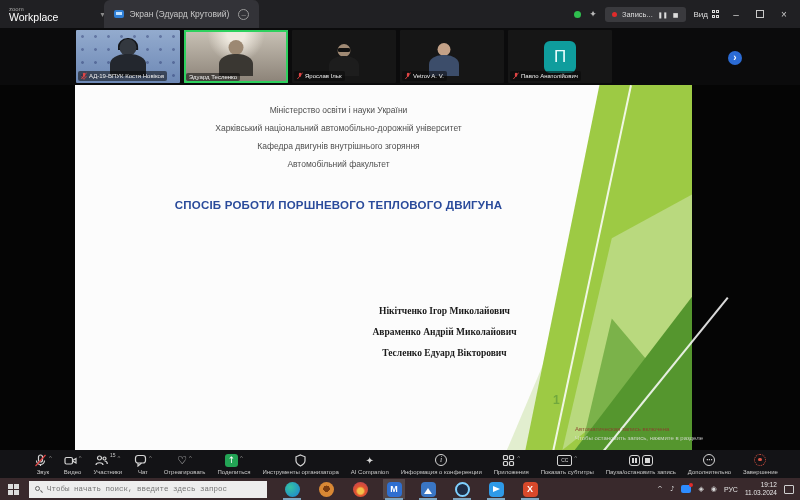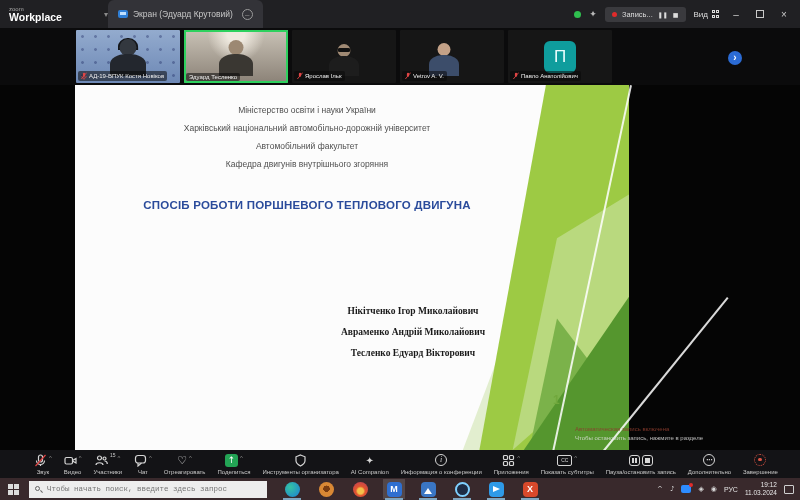--- a/index.html
+++ b/index.html
@@ -5,21 +5,21 @@
   * { margin:0; padding:0; box-sizing:border-box; }
   html,body { width:800px; height:500px; }
   body { position:relative; width:800px; height:500px; overflow:hidden;
          background:#000; font-family:"Liberation Sans",sans-serif; }
 
   
   .titlebar { position:absolute; left:0; top:0; width:800px; height:28px;
               background:#202023; display:flex; align-items:center; }
   .logo { padding-left:9px; line-height:1; }
   .logo .z { font-size:6px; color:#aaa; }
-  .logo .w { font-size:10.5px; color:#fff; font-weight:bold; }
+  .logo .w { font-size:10.5px; color:#fff; font-weight:normal; }
   .logo-caret { color:#8a8a8a; font-size:8px; margin-left:42px; }
   .tab { display:flex; align-items:center; gap:5px; height:28px; padding:0 10px; }
   .tab1 { margin-left:52px; }
   .tab .tlabel { font-size:8.5px; color:#c7c7c7; white-space:nowrap; }
   .tab.active { background:#333338; border-radius:6px 6px 0 0; }
   .cam-glyph { width:11px; height:8px; border:1px solid #9a9a9a; border-radius:2px; position:relative; }
   .cam-glyph i { position:absolute; right:-4px; top:1px; width:0; height:0;
                  border:3px solid transparent; border-left:4px solid #9a9a9a; }
   .scr-glyph { width:10px; height:8px; background:#2f7fd6; border-radius:2px; position:relative; }
   .scr-glyph i { position:absolute; left:2px; top:2px; width:6px; height:3px; background:#bfe0ff; display:block; }
@@ -72,21 +72,21 @@
              width:32px; height:32px; background:#0f9d9d; border-radius:6px;
              color:#eafdfd; font-size:17px; text-align:center; line-height:32px; }
   .oleg-center { position:absolute; left:0; right:0; top:45%; transform:translateY(-50%);
                  text-align:center; color:#ddd; font-size:8px; }
   .nextbtn { position:absolute; left:728px; top:23px; width:14px; height:14px;
              border-radius:50%; background:#2b6bd4; color:#fff; font-size:10px;
              line-height:13px; text-align:center; font-weight:bold; }
 
   
   .stage { position:absolute; left:0; top:85px; width:800px; height:365px; background:#050505; }
-  .slide { position:absolute; left:75px; top:0; width:554px; height:365px; background:#fcfcfc; }
+  .slide { position:absolute; left:75px; top:0; width:617px; height:365px; background:#fcfcfc; }
   .shape { position:absolute; inset:0; }
   .sh1 { background:#e2eecf; clip-path:polygon(70% 100%, 83% 48%, 90% 100%); }
   .sh2 { background:#9dca44; clip-path:polygon(85% 0, 100% 0, 100% 100%, 73% 100%); }
   .sh3 { background:#b9d97e; clip-path:polygon(100% 30%, 100% 72%, 79% 100%, 87% 42%); }
   .sh4 { background:#7bb24a; clip-path:polygon(87% 64%, 100% 90%, 100% 100%, 82% 100%); }
   .sh5 { background:#55962e; clip-path:polygon(100% 58%, 100% 100%, 81% 100%); }
   .seam { position:absolute; width:1.5px; background:rgba(255,255,255,.85); transform-origin:top left; }
   .seam1 { left:555px; top:0; height:374px; transform:rotate(12deg); }
   .seam2 { left:652px; top:212px; height:198px; transform:rotate(39deg); }
   .textcol { position:absolute; left:10px; right:100px; text-align:center; }
@@ -287,22 +287,22 @@
     <div class="shape sh2"></div>
     <div class="shape sh3"></div>
     <div class="shape sh4"></div>
     <div class="shape sh5"></div>
     <div class="seam seam1"></div>
     <div class="seam seam2"></div>
 
     <div class="textcol hdr">
       <div>Міністерство освіти і науки України</div>
       <div>Харківський національний автомобільно-дорожній університет</div>
+      <div>Кафедра двигунів внутрішнього згоряння</div>
       <div>Автомобільний факультет</div>
-      <div>Кафедра двигунів внутрішнього згоряння</div>
     </div>
 
     <div class="textcol stitle">СПОСІБ РОБОТИ ПОРШНЕВОГО ТЕПЛОВОГО ДВИГУНА</div>
 
     <div class="authors">
       <div>Нікітченко Ігор Миколайович</div>
       <div>Авраменко Андрій Миколайович</div>
       <div>Тесленко Едуард Вікторович</div>
     </div>
 

